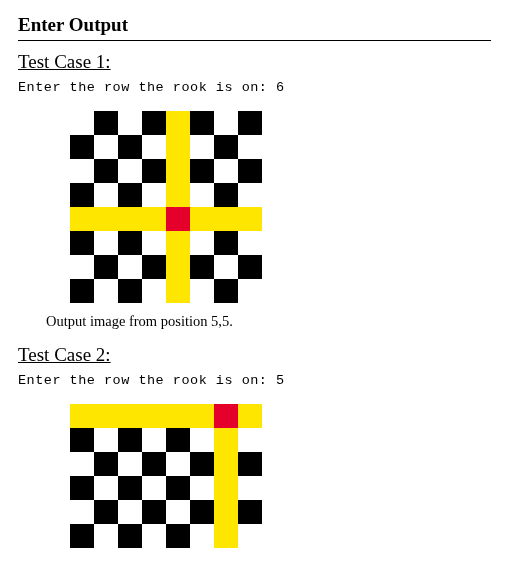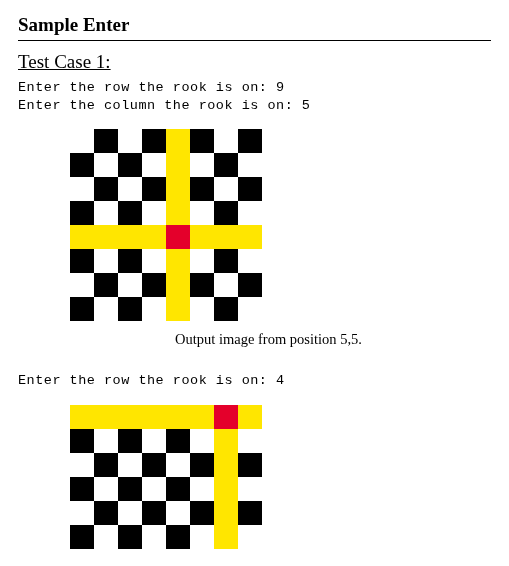--- a/index.html
+++ b/index.html
@@ -44,35 +44,33 @@
     width: calc(8 * 24px);
     height: calc(8 * 24px);
   }
   .cell { width: 24px; height: 24px; }
   .c-white { background: #ffffff; }
   .c-black { background: #000000; }
   .c-yellow { background: #ffe600; }
   .c-red { background: #e4002b; }
   .caption {
     font-size: 14.5px;
-    margin: 10px 0 24px 28px;
-    text-align: center;
+    margin: 10px 0 14px 28px;
   }
   .tc-block { margin-bottom: 6px; }
 </style>
 </head>
 <body>
 
-<div class="heading">Sample Enter</div>
+<div class="heading">Enter Output</div>
 <hr class="hr">
 
 <div class="tc-block">
   <div class="case-label">Test Case 1:</div>
-  <div class="mono">Enter the row the rook is on: 9</div>
-  <div class="mono">Enter the column the rook is on: 5</div>
+  <div class="mono">Enter the row the rook is on: 6</div>
   <div class="board-wrap">
     <div class="board" id="board-0">
         <div class="cell c-white"></div>
         <div class="cell c-black"></div>
         <div class="cell c-white"></div>
         <div class="cell c-black"></div>
         <div class="cell c-yellow"></div>
         <div class="cell c-black"></div>
         <div class="cell c-white"></div>
         <div class="cell c-black"></div>
@@ -131,21 +129,22 @@
         <div class="cell c-yellow"></div>
         <div class="cell c-white"></div>
         <div class="cell c-black"></div>
         <div class="cell c-white"></div>
       </div>
   </div>
   <div class="caption">Output image from position 5,5.</div>
 </div>
 
 <div class="tc-block">
-  <div class="mono">Enter the row the rook is on: 4</div>
+  <div class="case-label">Test Case 2:</div>
+  <div class="mono">Enter the row the rook is on: 5</div>
   <div class="board-wrap">
     <div class="board" id="board-1">
         <div class="cell c-yellow"></div>
         <div class="cell c-yellow"></div>
         <div class="cell c-yellow"></div>
         <div class="cell c-yellow"></div>
         <div class="cell c-yellow"></div>
         <div class="cell c-yellow"></div>
         <div class="cell c-red"></div>
         <div class="cell c-yellow"></div>

